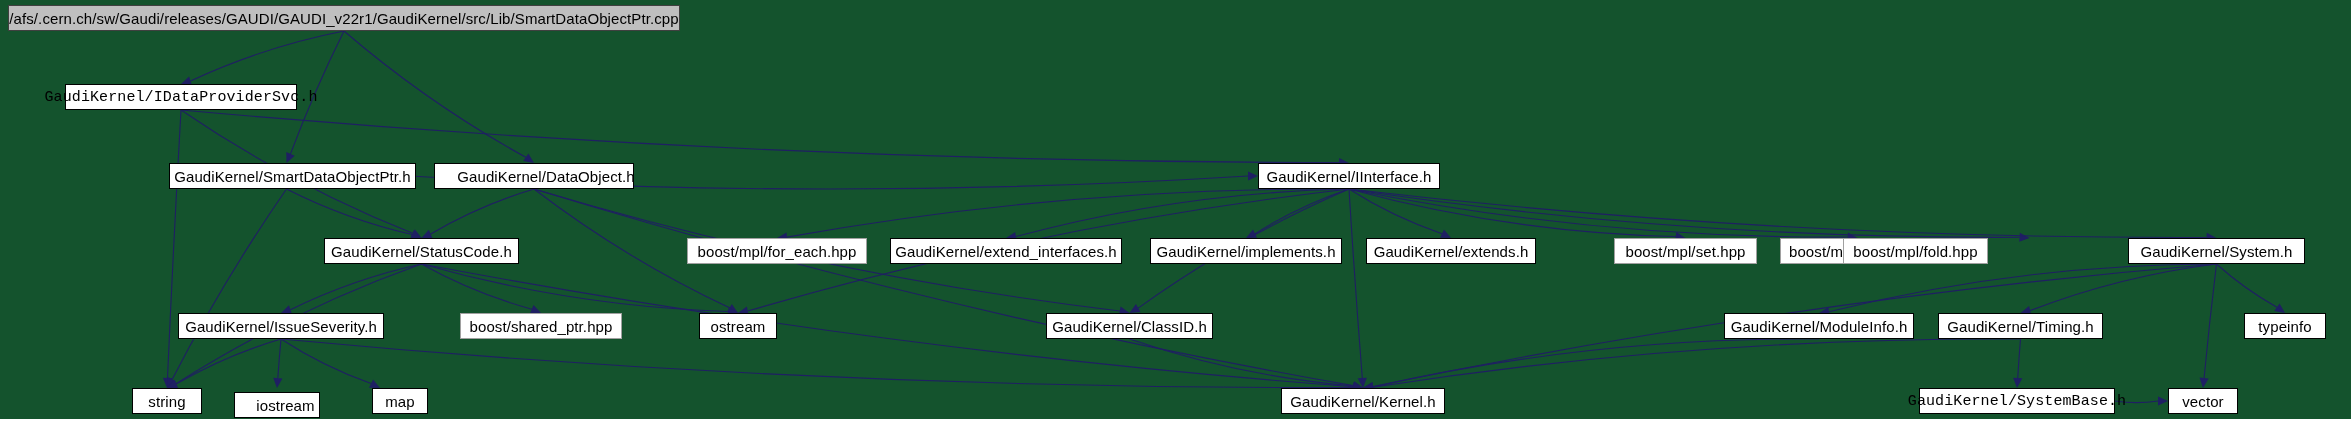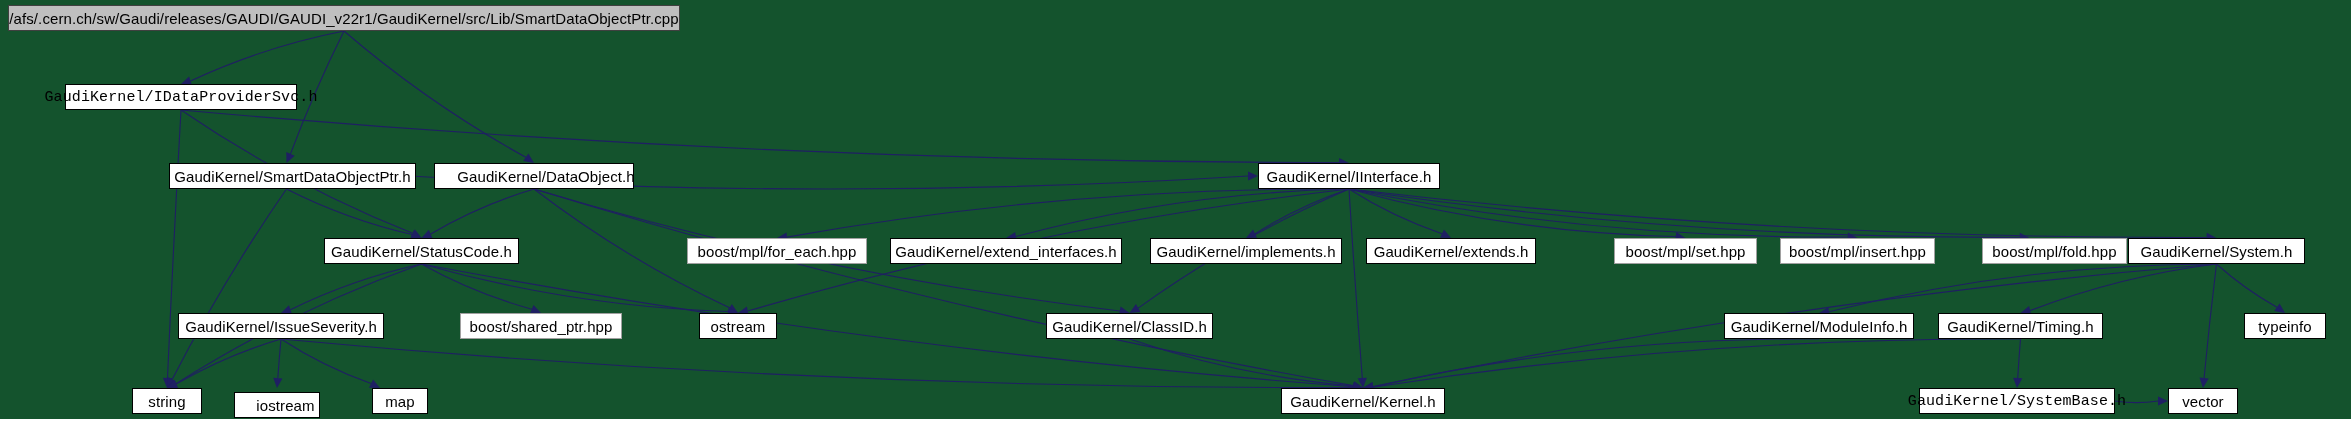--- a/index.html
+++ b/index.html
@@ -182,21 +182,21 @@
     </div>
     <div class="node-box" style="left: 1366px; top: 238px; width: 170px; height: 26px;">
       <span class="node-label">GaudiKernel/extends.h</span>
     </div>
     <div class="node-box external" style="left: 1614px; top: 238px; width: 143px; height: 26px;">
       <span class="node-label">boost/mpl/set.hpp</span>
     </div>
     <div class="node-box external" style="left: 1780px; top: 238px; width: 155px; height: 26px;">
       <span class="node-label">boost/mpl/insert.hpp</span>
     </div>
-    <div class="node-box external" style="left: 1982px; top: 238px; width: 145px; height: 26px; justify-content: center;">
+    <div class="node-box external" style="left: 1843px; top: 238px; width: 145px; height: 26px; justify-content: center;">
       <span class="node-label">boost/mpl/fold.hpp</span>
     </div>
     <div class="node-box" style="left: 2128px; top: 238px; width: 177px; height: 26px;">
       <span class="node-label">GaudiKernel/System.h</span>
     </div>
     <div class="node-box" style="left: 178px; top: 313px; width: 206px; height: 26px;">
       <span class="node-label">GaudiKernel/IssueSeverity.h</span>
     </div>
     <div class="node-box external" style="left: 460px; top: 313px; width: 162px; height: 26px;">
       <span class="node-label">boost/shared_ptr.hpp</span>

